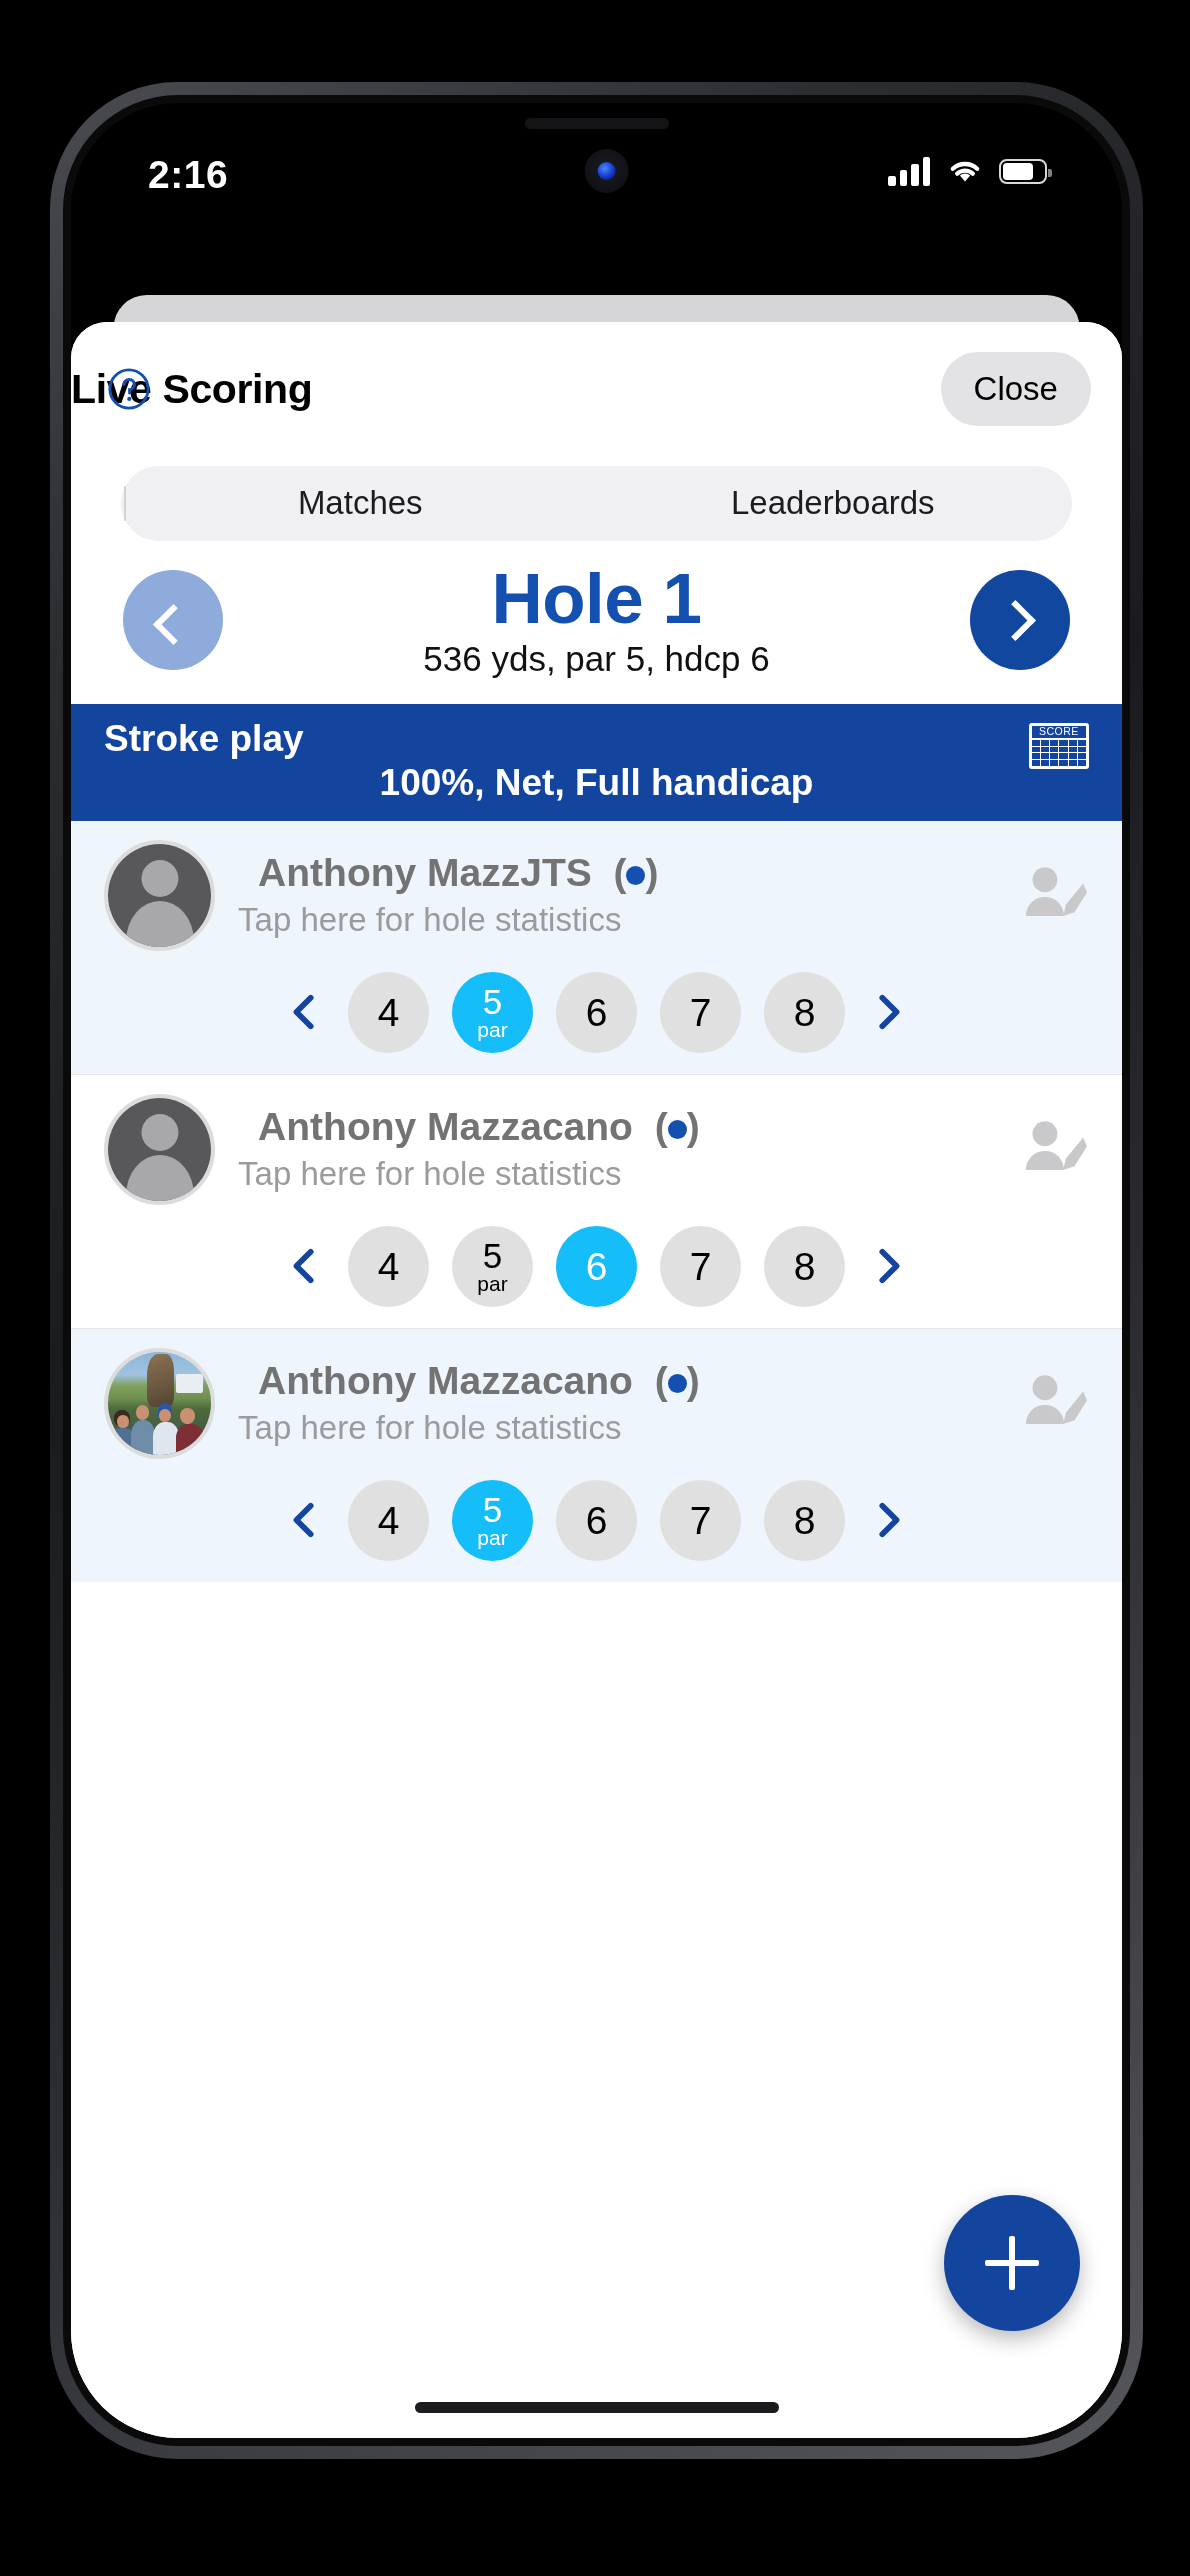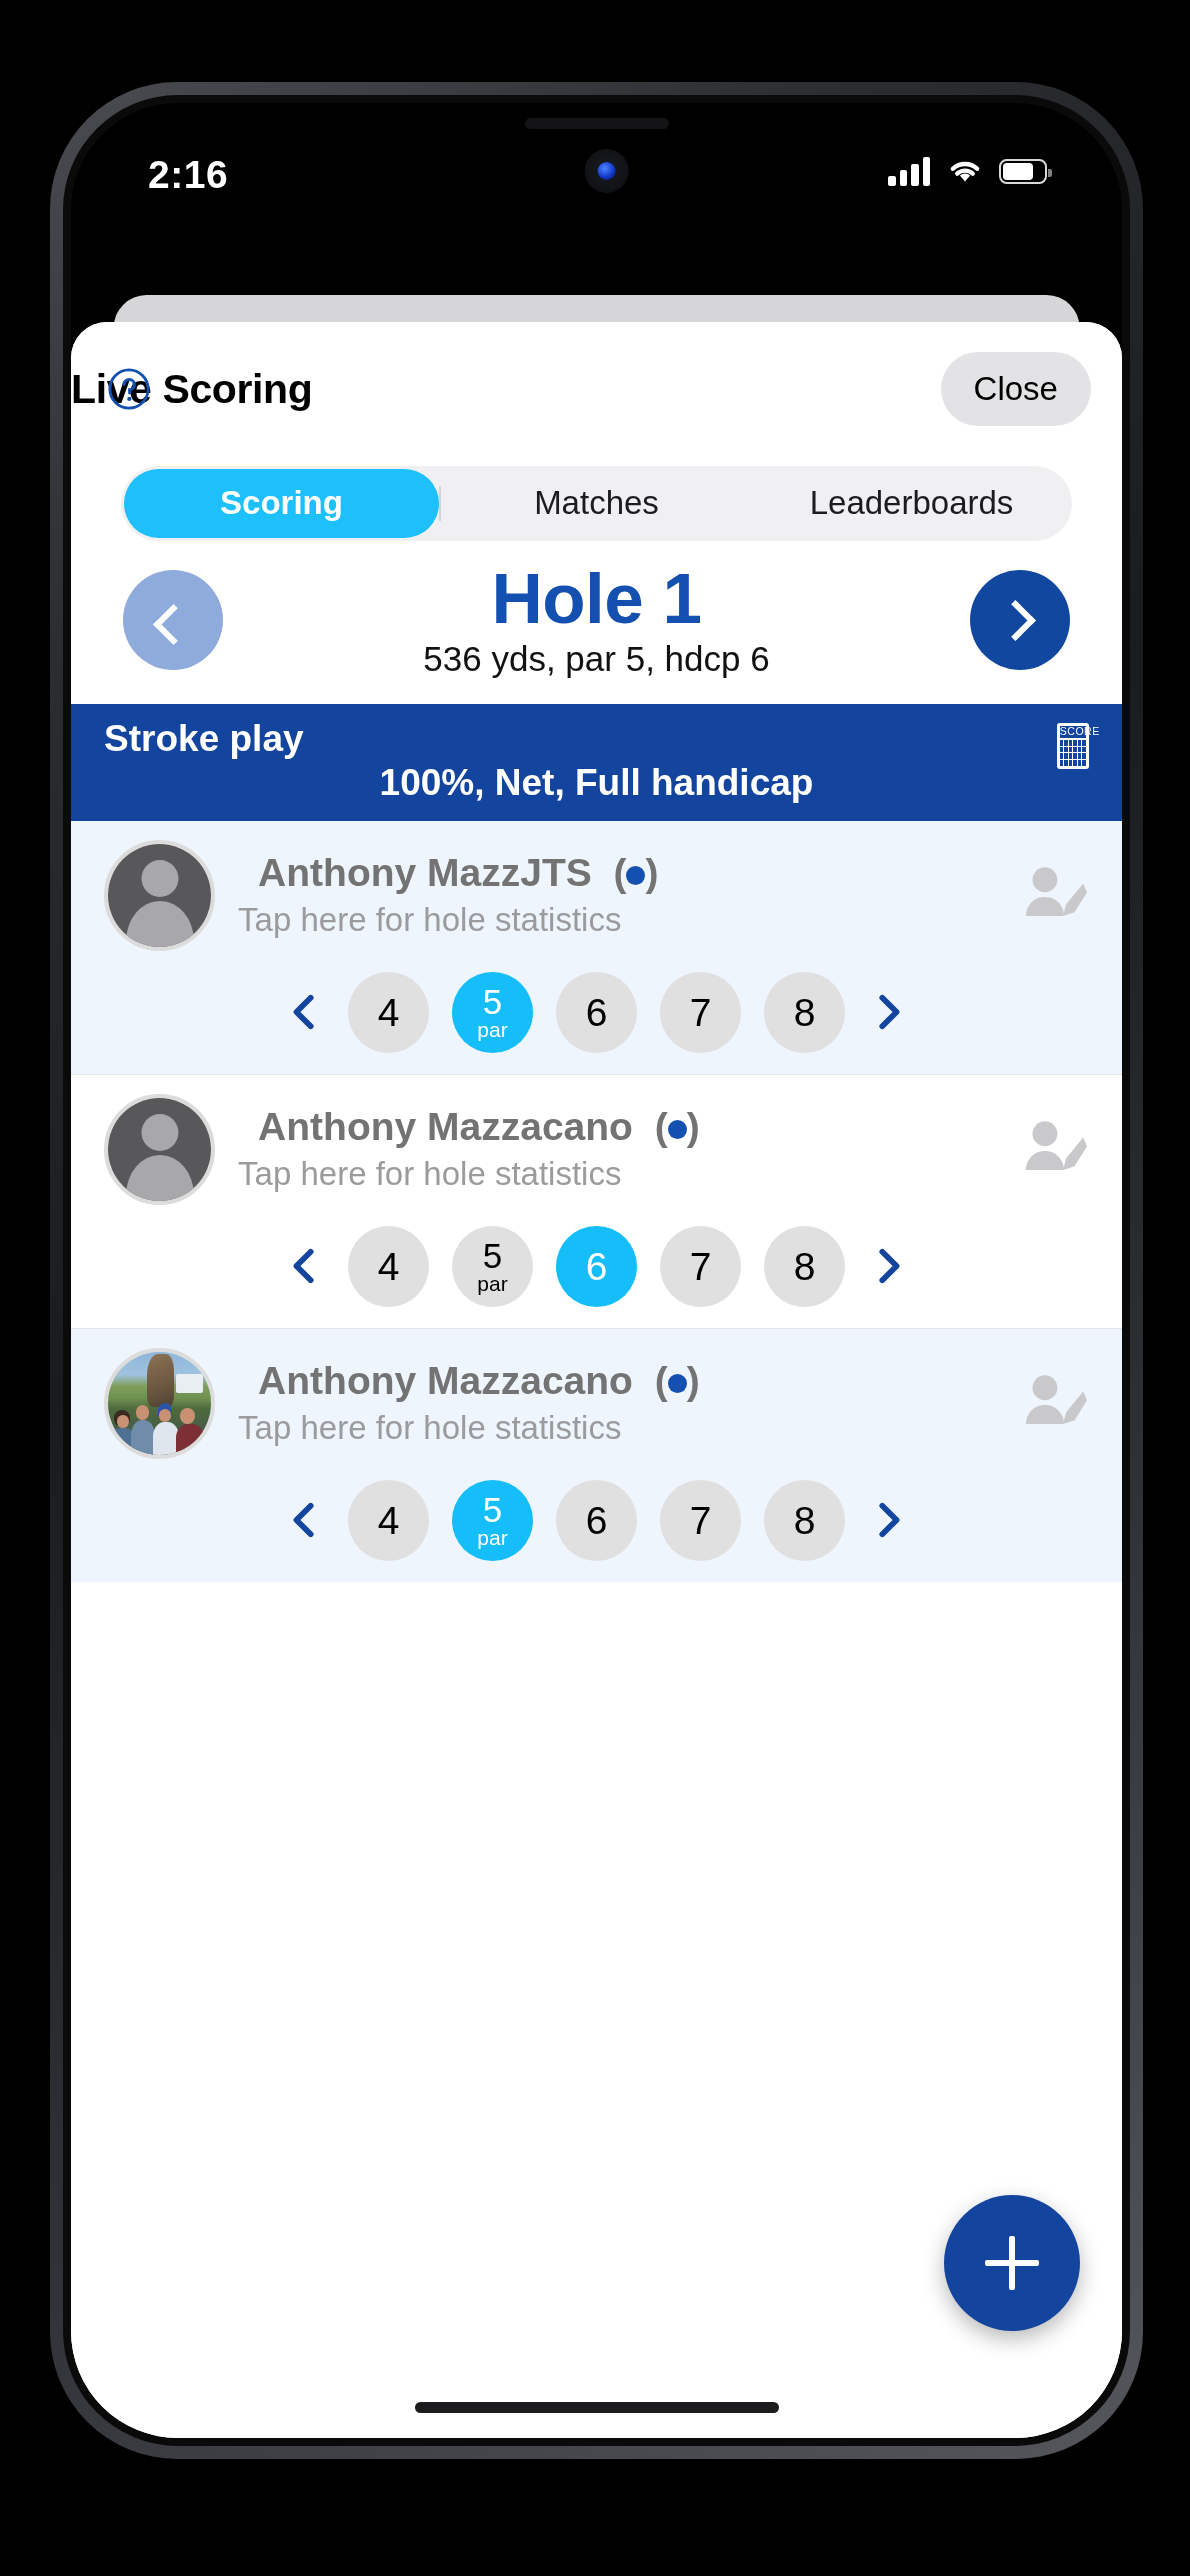--- a/index.html
+++ b/index.html
@@ -171,21 +171,21 @@
 
   
   .banner {
     background: #14459e; color: #fff; position: relative;
     padding: 13.4px 33px 17px;
   }
   .banner-title { font-size: 37px; font-weight: bold; }
   .banner-sub { font-size: 37px; font-weight: bold; text-align: center; margin-top: 1.9px; }
   .scorecard-icon {
     position: absolute; right: 33px; top: 19px;
-    width: 32px; height: 46px;
+    width: 60px; height: 46px;
     background: #fff; border-radius: 2.9px; padding: 2.9px;
     display: flex; flex-direction: column;
   }
   .sc-label {
     background: #14459e; color: #fff; font-size: 10.5px; text-align: center;
     line-height: 11.5px; height: 11.5px; letter-spacing: 0.5px;
   }
   .sc-grid { flex: 1; margin-top: 1.9px; display: grid; grid-template-columns: repeat(6,1fr); gap: 1px; }
   .sc-grid span { background: #14459e; }
 
@@ -322,21 +322,20 @@
                 <path d="M17.8 18.2 a5.4 5.4 0 1 1 5.9 5.6 v3.4" fill="none" stroke="#1450b0" stroke-width="3.2" stroke-linecap="round"></path>
                 <circle cx="23.3" cy="33.4" r="2.2" fill="#1450b0"></circle>
               </svg>
             </span>
             <div class="page-title">Live Scoring</div>
             <button class="close-btn">Close</button>
           </div>
 
           <div class="seg-wrap">
             <div class="seg">
-              <div class="seg-item active">Scoring</div>
               <div class="seg-item divided">Matches</div>
               <div class="seg-item">Leaderboards</div>
             </div>
           </div>
 
           <div class="hole-nav">
             <div class="nav-circle nav-prev">
               <span class="chev left"></span>
             </div>
             <div class="hole-center">

